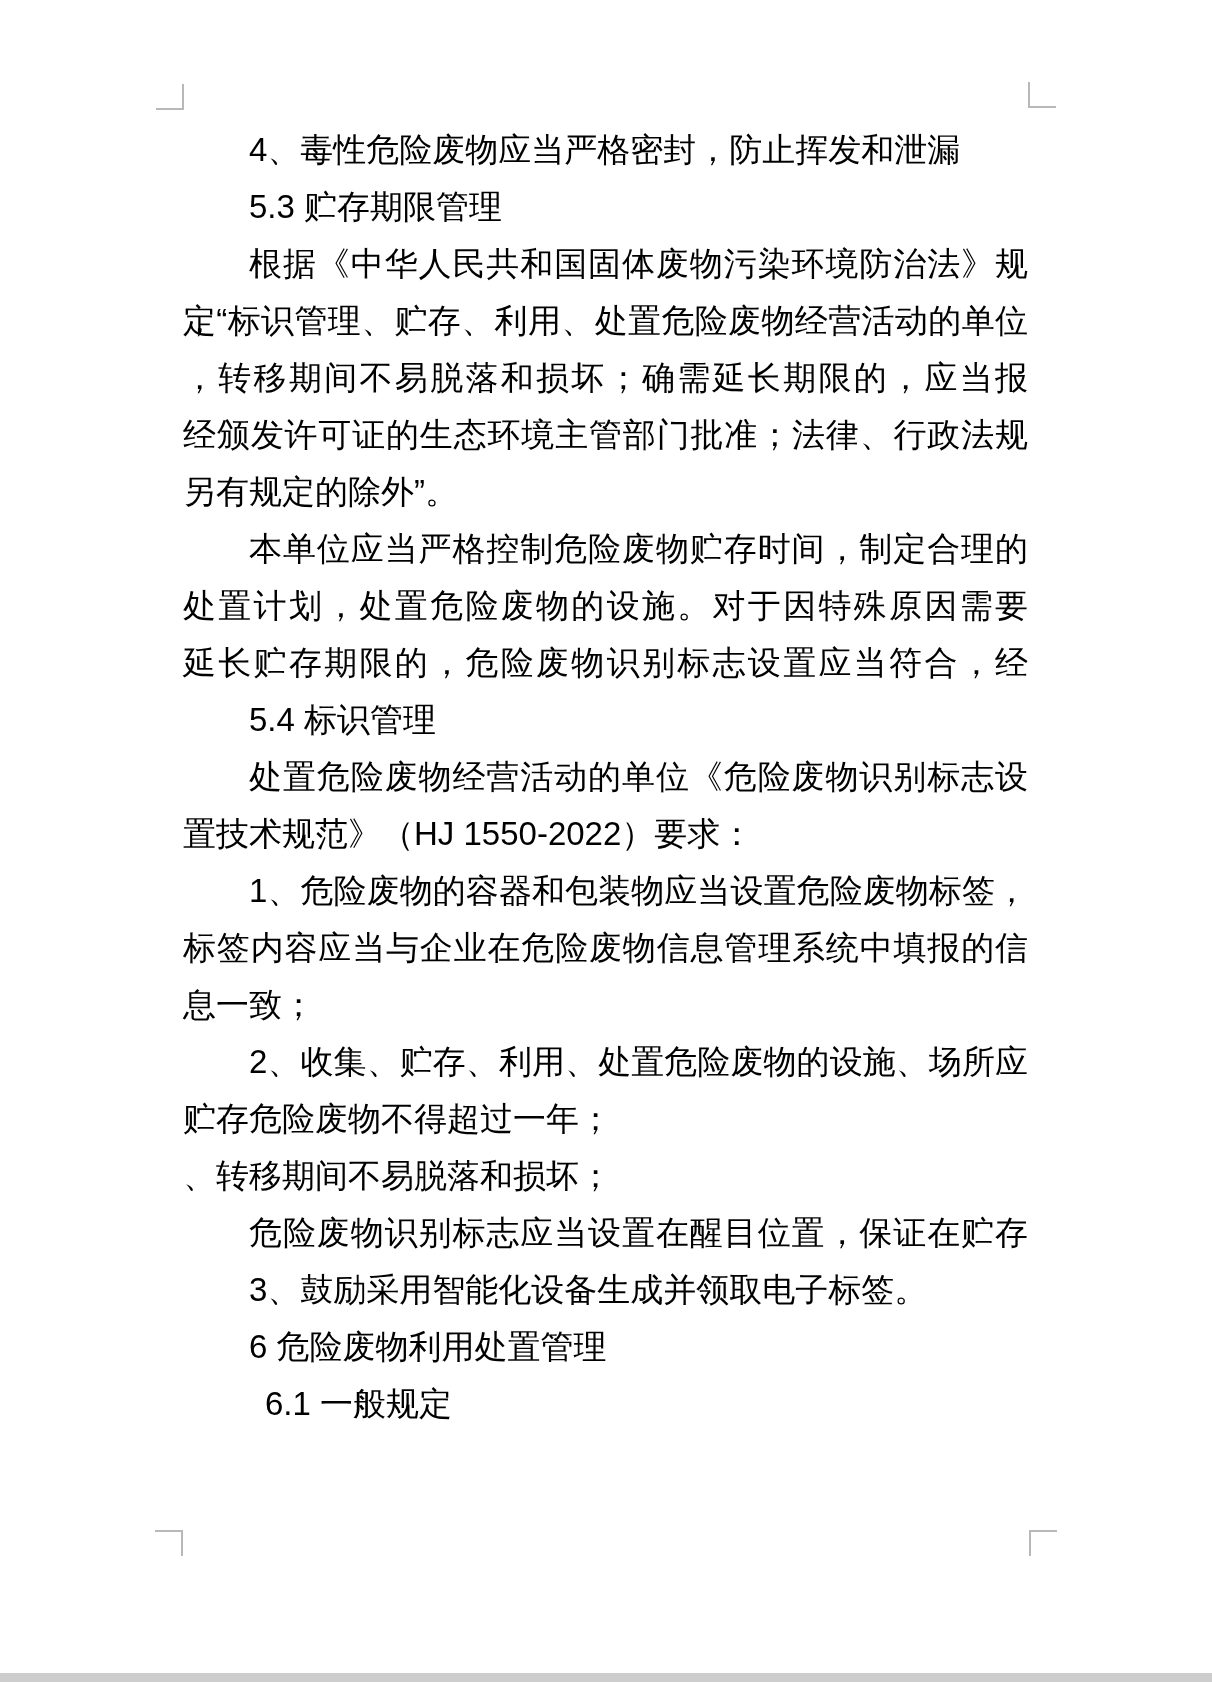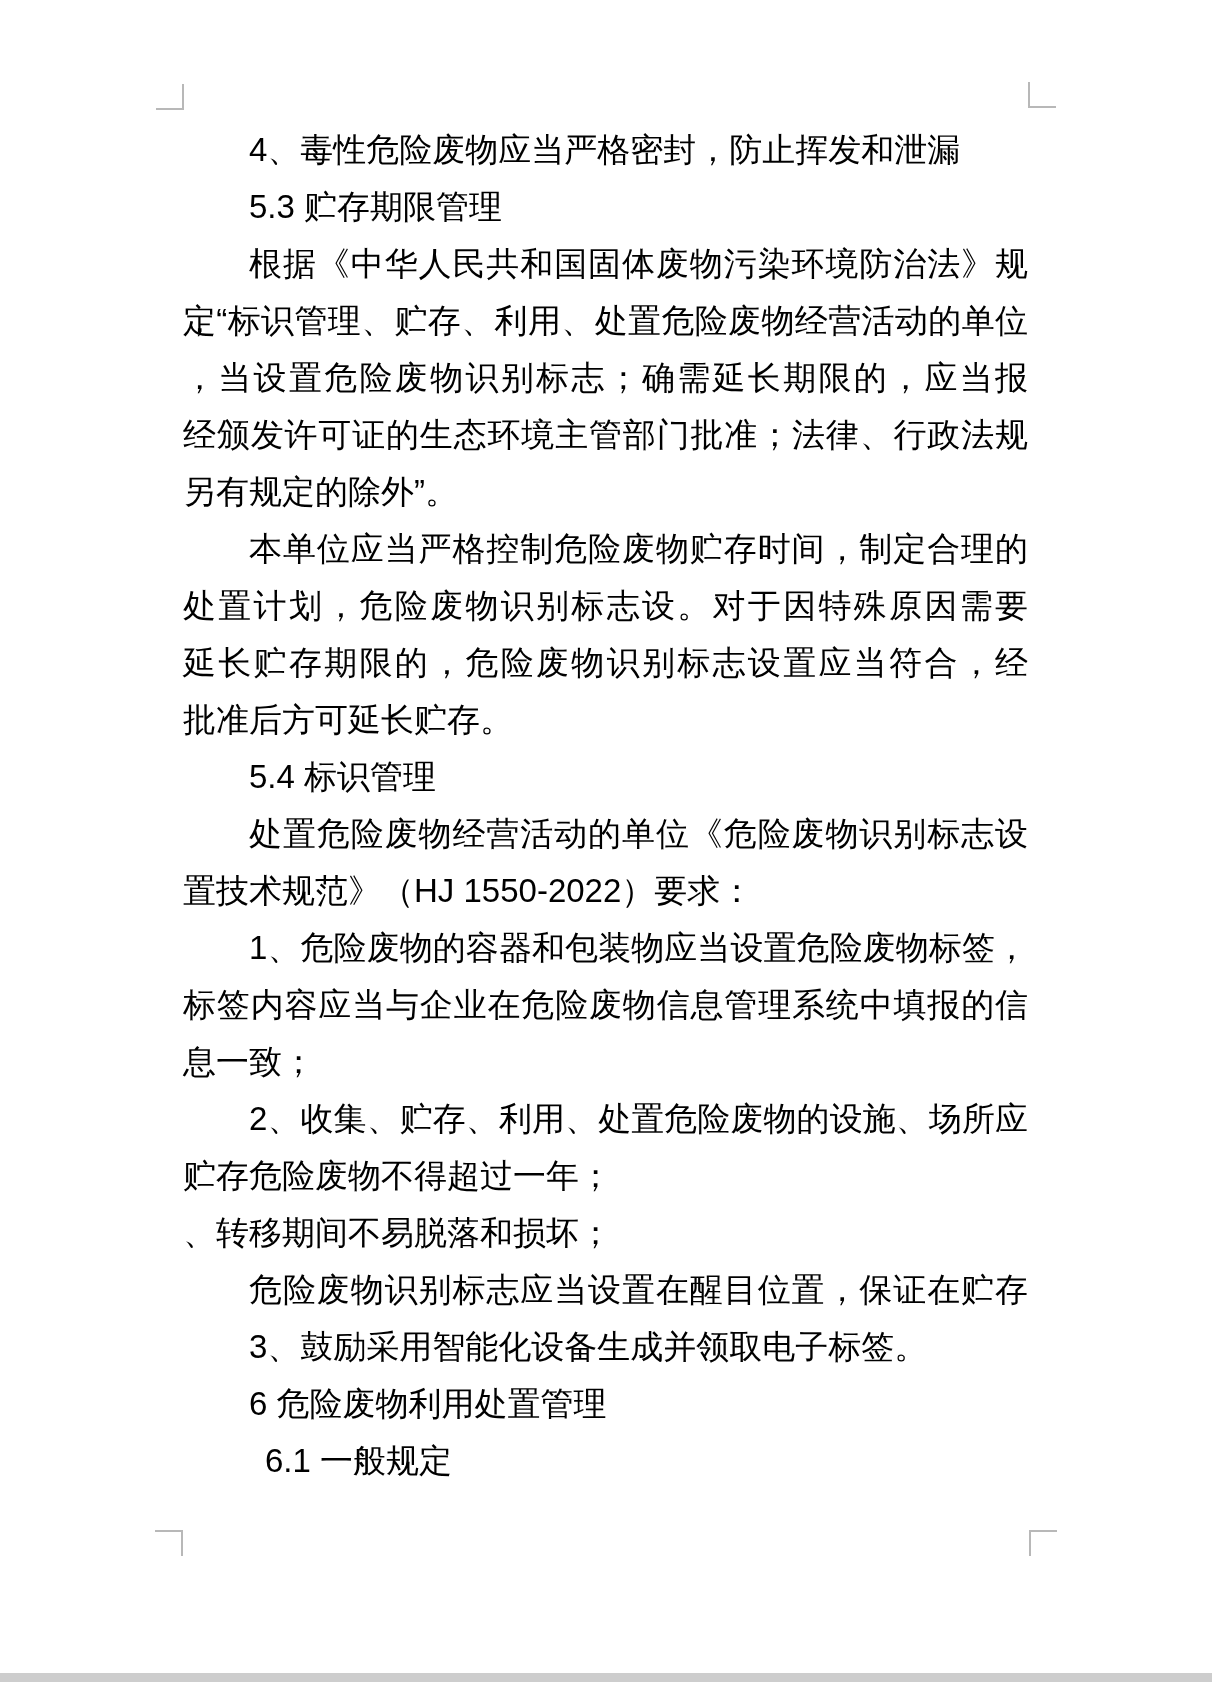--- a/index.html
+++ b/index.html
@@ -67,27 +67,26 @@
 <div class="page">
   <div class="crop-mark tl"></div>
   <div class="crop-mark tr"></div>
   <div class="crop-mark bl"></div>
   <div class="crop-mark br"></div>
   <div class="doc-text">
       <div class="doc-line indent-1">4、毒性危险废物应当严格密封，防止挥发和泄漏</div>
       <div class="doc-line indent-1">5.3 贮存期限管理</div>
       <div class="doc-line fill indent-1">根据《中华人民共和国固体废物污染环境防治法》规定</div>
       <div class="doc-line fill">，“标识管理、贮存、利用、处置危险废物经营活动的单位</div>
-      <div class="doc-line fill">，当设置危险废物识别标志；确需延长期限的，应当报</div>
+      <div class="doc-line fill">，转移期间不易脱落和损坏；确需延长期限的，应当报</div>
       <div class="doc-line fill">经颁发许可证的生态环境主管部门批准；法律、行政法规</div>
       <div class="doc-line">另有规定的除外”。</div>
       <div class="doc-line fill indent-1">本单位应当严格控制危险废物贮存时间，制定合理的</div>
-      <div class="doc-line fill">处置计划，危险废物识别标志设。对于因特殊原因需要</div>
+      <div class="doc-line fill">处置计划，处置危险废物的设施。对于因特殊原因需要</div>
       <div class="doc-line fill">延长贮存期限的，危险废物识别标志设置应当符合，经</div>
-      <div class="doc-line">批准后方可延长贮存。</div>
       <div class="doc-line indent-1">5.4 标识管理</div>
       <div class="doc-line fill indent-1">处置危险废物经营活动的单位《危险废物识别标志设</div>
       <div class="doc-line">置技术规范》（HJ 1550-2022）要求：</div>
       <div class="doc-line fill indent-1">1、危险废物的容器和包装物应当设置危险废物标签，</div>
       <div class="doc-line fill">标签内容应当与企业在危险废物信息管理系统中填报的信</div>
       <div class="doc-line">息一致；</div>
       <div class="doc-line fill indent-1">2、收集、贮存、利用、处置危险废物的设施、场所应</div>
       <div class="doc-line">贮存危险废物不得超过一年；</div>
       <div class="doc-line">、转移期间不易脱落和损坏；</div>
       <div class="doc-line fill indent-1">危险废物识别标志应当设置在醒目位置，保证在贮存</div>

